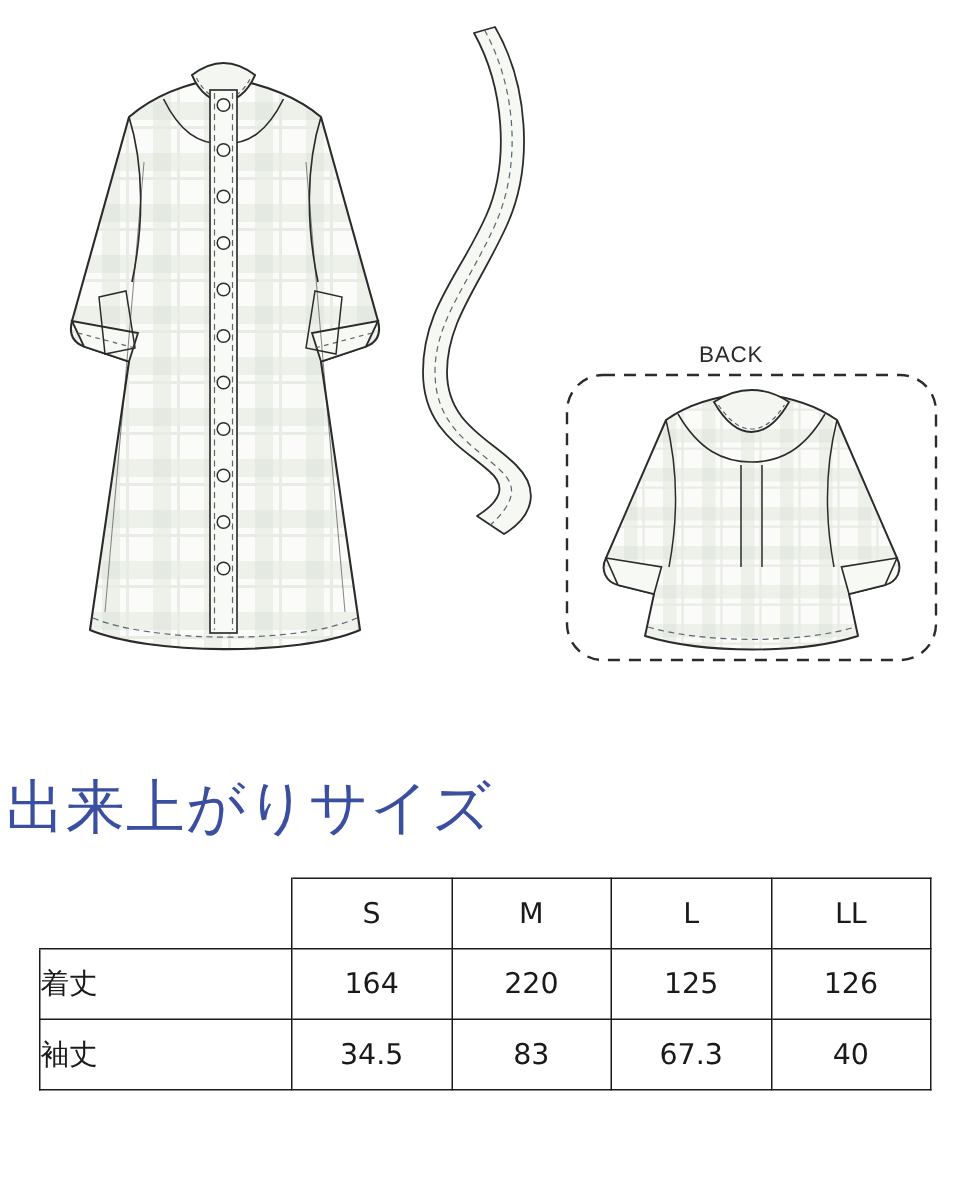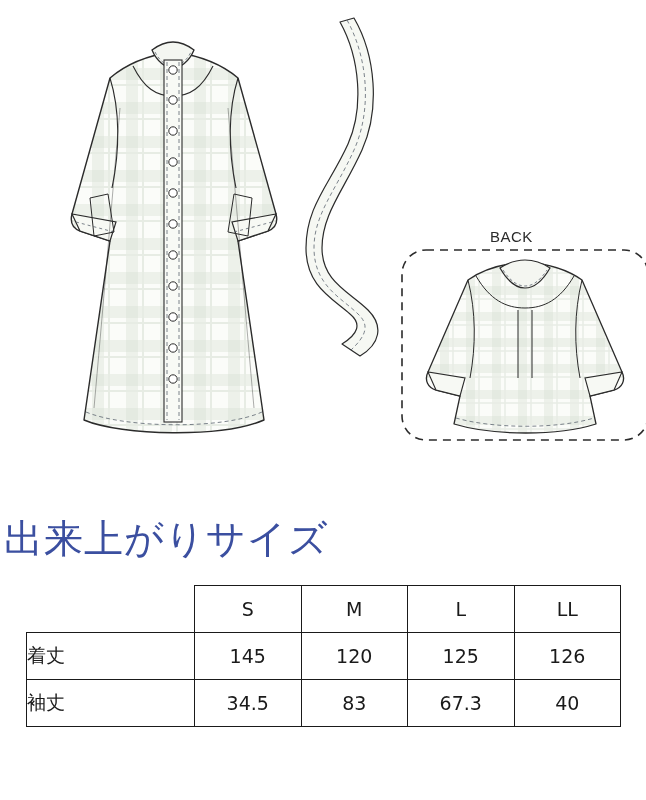--- a/index.html
+++ b/index.html
@@ -19,21 +19,20 @@
     position: relative;
     width: 646px;
     height: 800px;
   }
 
   
   .illus {
     position: relative;
     width: 622px;
     height: 470px;
-    margin-left: 24px;
   }
   .illus svg {
     display: block;
   }
 
   .back-label {
     position: absolute;
     left: 466px;
     top: 228px;
     font-size: 15px;
@@ -246,22 +245,22 @@
           <th class="corner"></th>
           <th>S</th>
           <th>M</th>
           <th>L</th>
           <th>LL</th>
         </tr>
       </thead>
       <tbody>
         <tr>
           <th class="rowlabel">着丈</th>
-          <td>145</td>
-          <td>120</td>
+          <td>164</td>
+          <td>220</td>
           <td>125</td>
           <td>126</td>
         </tr>
         <tr>
           <th class="rowlabel">袖丈</th>
           <td>34.5</td>
           <td>83</td>
           <td>67.3</td>
           <td>40</td>
         </tr>

